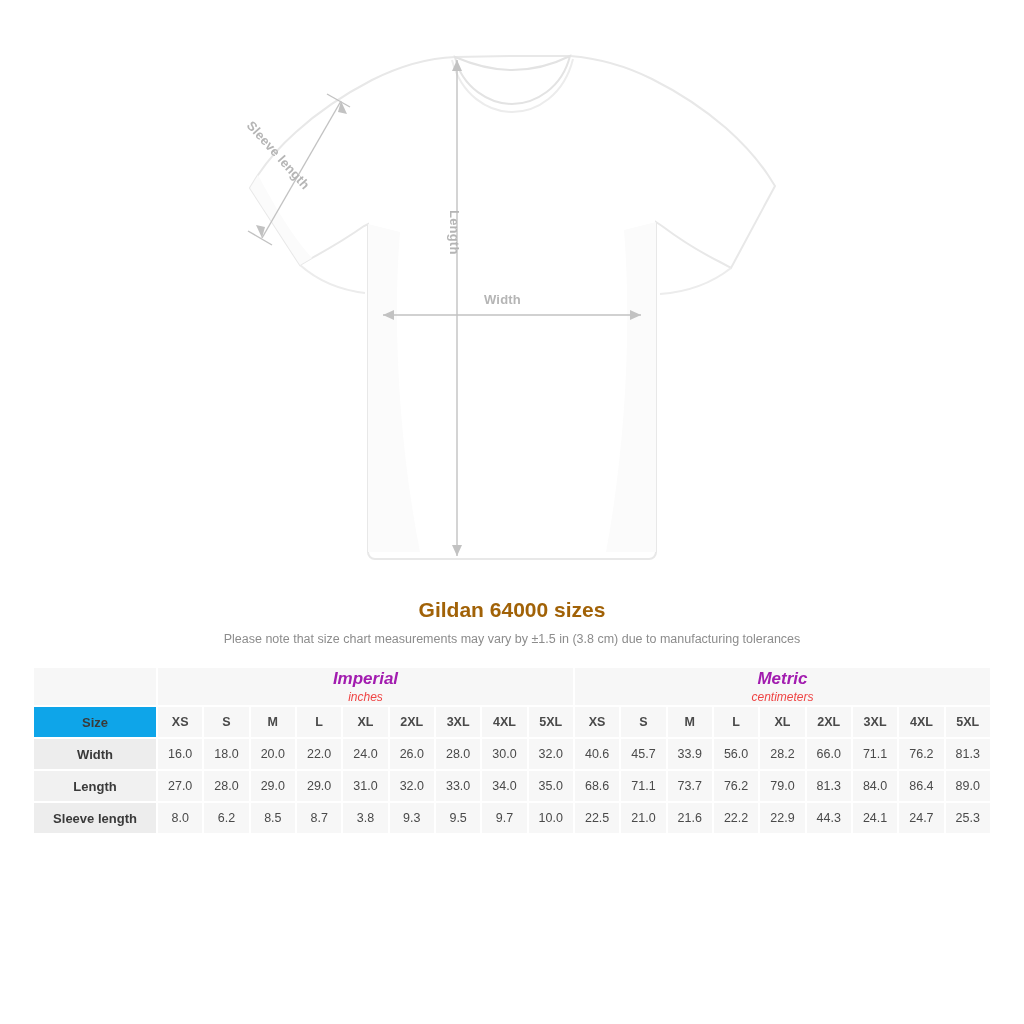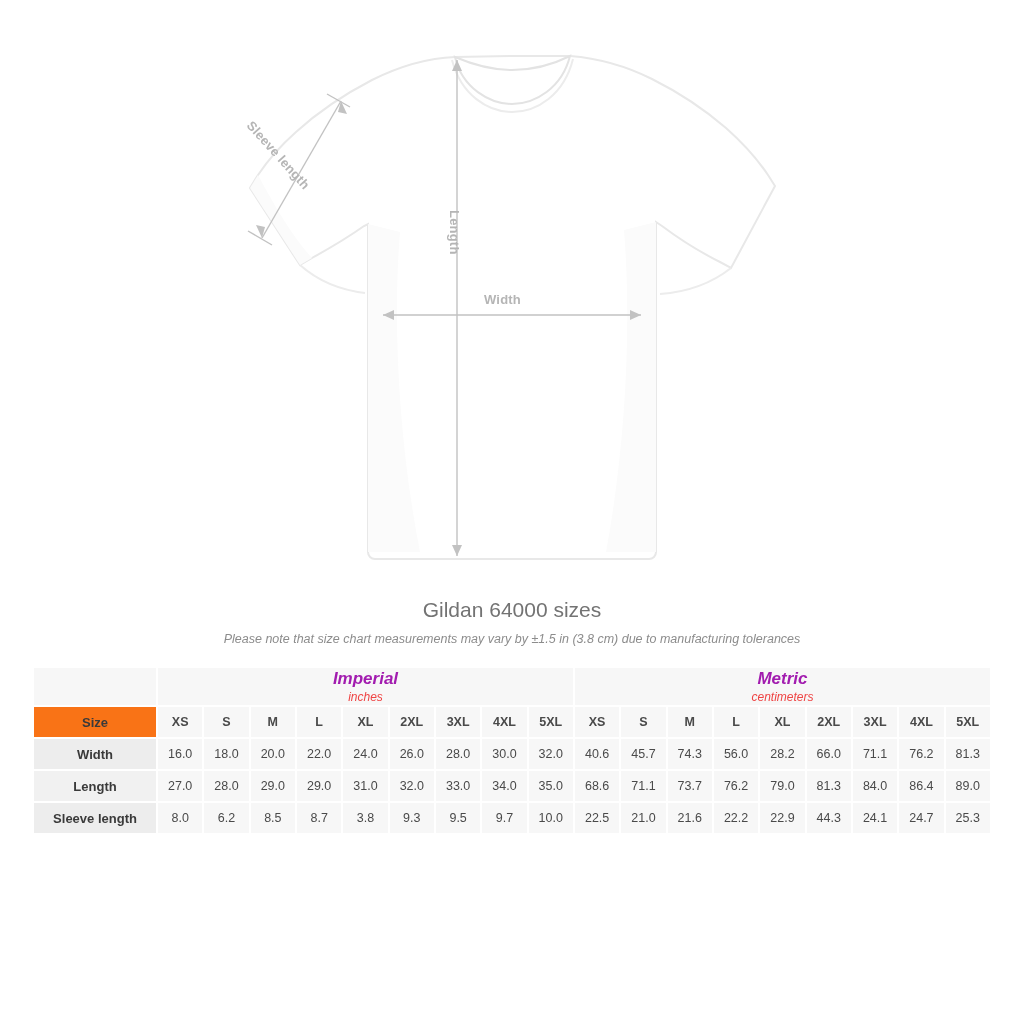--- a/index.html
+++ b/index.html
@@ -60,27 +60,26 @@
     top: 292px;
   }
 
   
   .titles {
     text-align: center;
     margin-top: 8px;
   }
   .chart-title {
     font-size: 21px;
-    font-weight: normal;
-    color: #737373;
+    font-weight: bold;
+    color: #a16207;
     margin: 0 0 10px 0;
   }
   .chart-note {
     font-size: 12.5px;
-    font-style: italic;
     color: #8c8c8c;
     margin: 8px;
   }
 
   
   .table-wrap {
     margin: 20px 32px 0 32px;
   }
   table.size-table {
     border-collapse: collapse;
@@ -124,21 +123,21 @@
 
   
   .hdr-row td {
     background: #ffffff;
     height: 52px;
     font-weight: bold;
     font-size: 13px;
     color: #3a3a3a;
   }
   .hdr-row td.rowhead {
-    background: #f97316;
+    background: #0ea5e9;
     font-weight: bold;
     font-size: 13px;
     color: #3a3a3a;
   }
 
   
   .data-row td {
     background: #ffffff;
     height: 59px;
     font-size: 13px;
@@ -281,21 +280,21 @@
           <td>18.0</td>
           <td>20.0</td>
           <td>22.0</td>
           <td>24.0</td>
           <td>26.0</td>
           <td>28.0</td>
           <td>30.0</td>
           <td>32.0</td>
           <td>40.6</td>
           <td>45.7</td>
-          <td>74.3</td>
+          <td>33.9</td>
           <td>56.0</td>
           <td>28.2</td>
           <td>66.0</td>
           <td>71.1</td>
           <td>76.2</td>
           <td>81.3</td>
         </tr>
 
         <tr class="data-row">
           <td class="rowhead">Length</td>

